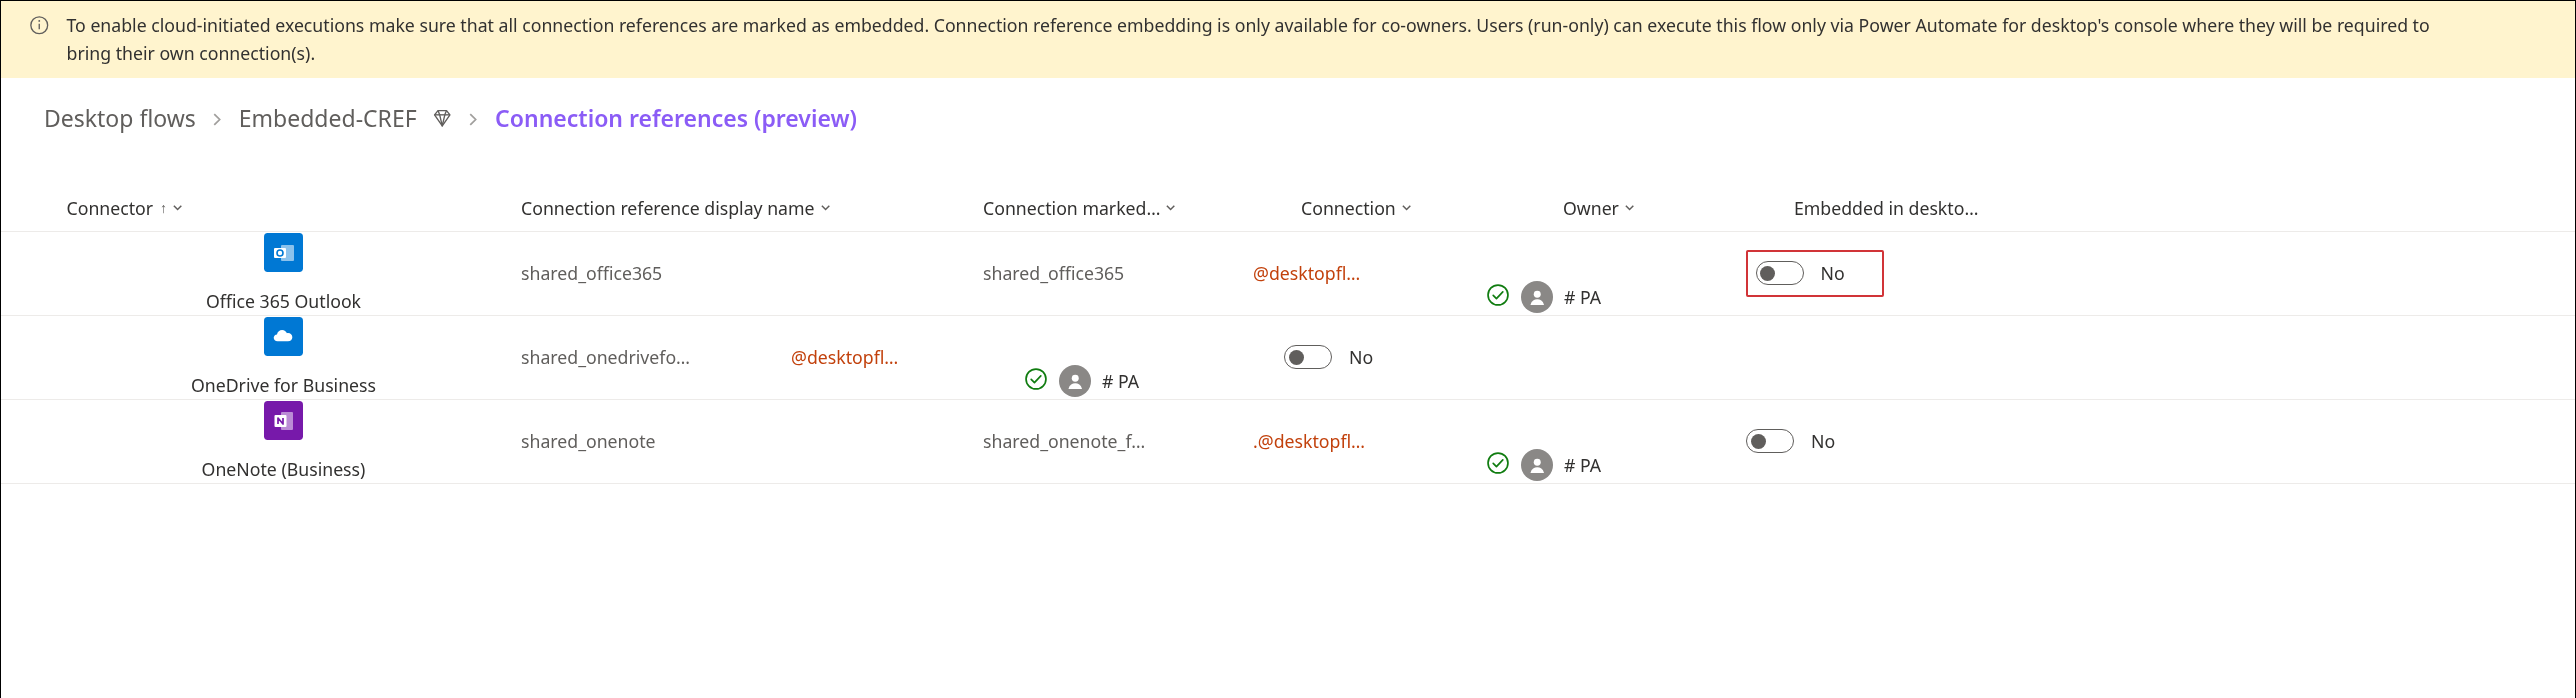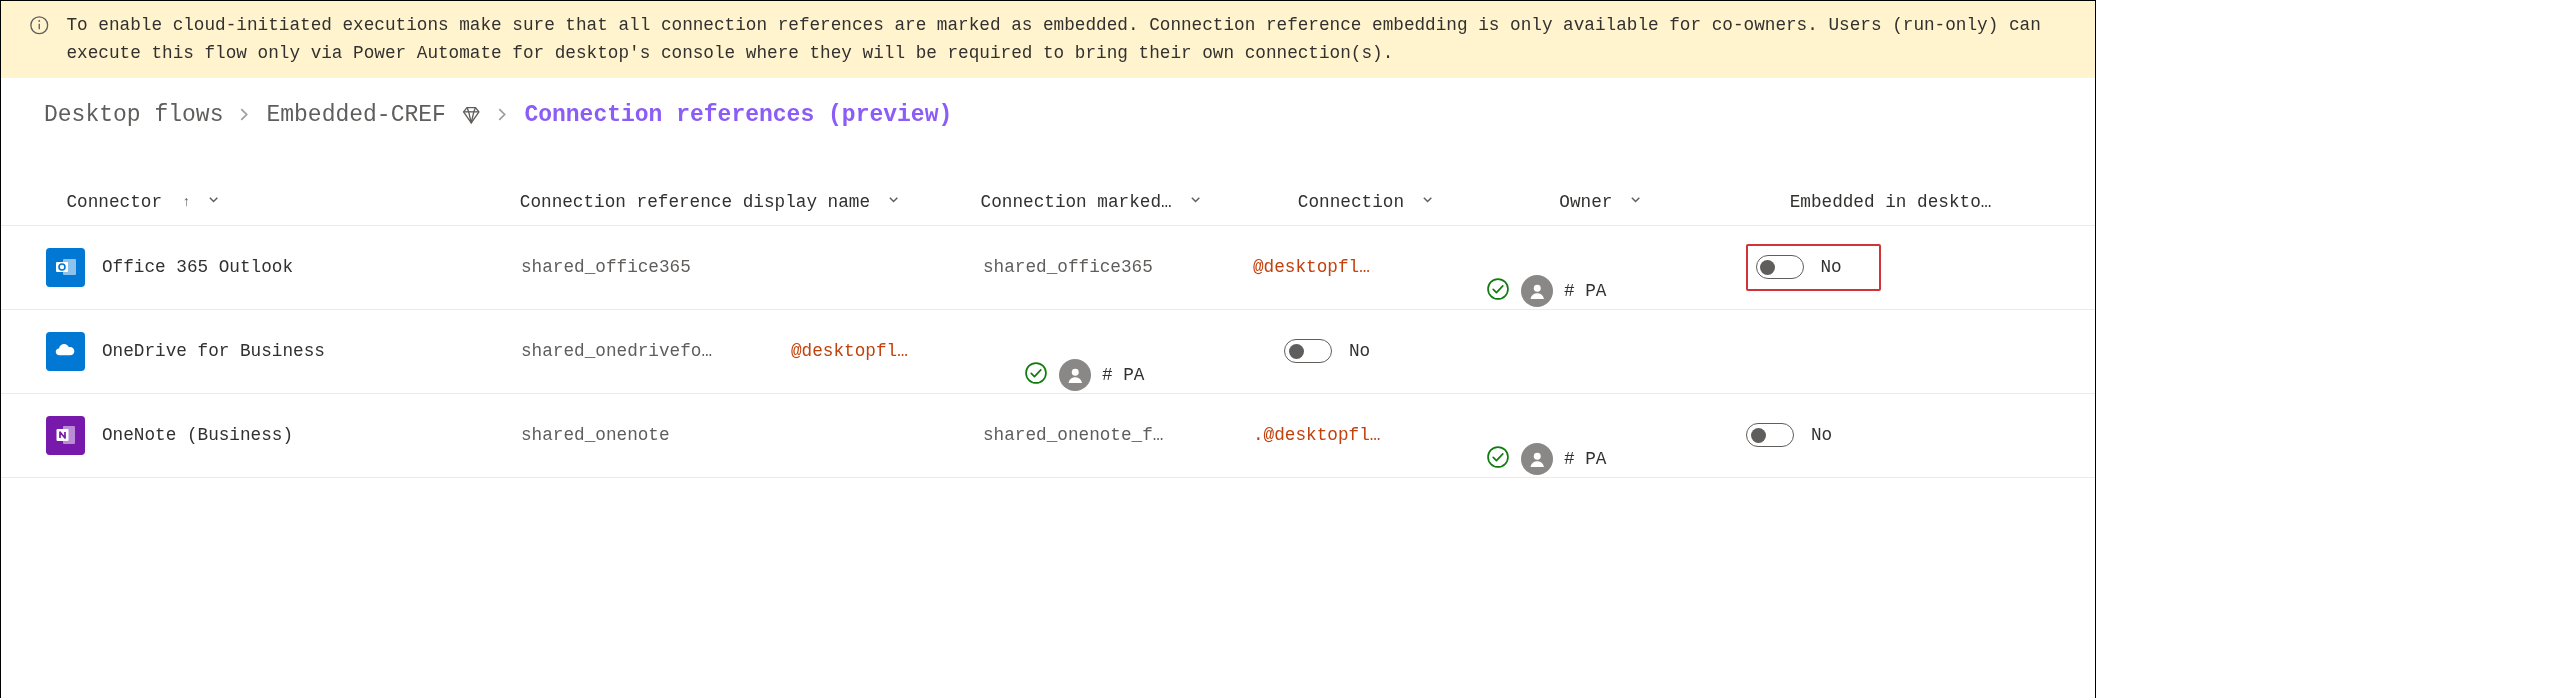--- a/index.html
+++ b/index.html
@@ -1,46 +1,46 @@
 <!DOCTYPE html>
 <html><head>
 <meta charset="utf-8">
 <style>
   * { box-sizing: border-box; margin: 0; padding: 0; }
   html, body { font-family: "Segoe UI", system-ui, -apple-system, sans-serif; font-size: 13px; color: #323130; background: #fff; }
-  .page { width: 2096px; height: 699px; border: 0.9px solid #000; overflow: hidden; position: relative; font-family: Liberation Mono, monospace; }
+  .page { width: 2576px; height: 699px; border: 0.9px solid #000; overflow: hidden; position: relative; }
 
   
   .banner { background: #fff4ce; display: flex; align-items: flex-start; padding: 11.2px 28px 11.2px 28px; font-size: 17.7px; line-height: 1.55; color: #323130; }
   .banner .icon { flex: 0 0 auto; margin-right: 17px; margin-top: 2.8px; }
   .banner .msg { max-width: 2376px; }
 
   
   .breadcrumb { display: flex; align-items: center; gap: 15px; padding: 24px 43px 5.6px 43px; font-size: 23px; color: #605e5c; }
   .breadcrumb .crumb { color: #605e5c; cursor: pointer; }
   .breadcrumb .sep { color: #a19f9d; font-size: 20.5px; }
   .breadcrumb .current { color: #8b5cf6; font-weight: 600; }
   .breadcrumb .diamond { color: #605e5c; display: inline-flex; }
 
   
   .table-wrap { margin-top: 45px; }
   .thead { display: flex; align-items: center; padding: 0 45px; height: 47px; border-bottom: 0.9px solid #edebe9; font-size: 17.7px; color: #323130; }
-  .col { display: flex; align-items: center; gap: 18px; text-align: center; }
+  .col { display: flex; align-items: center; gap: 5px; text-align: center; }
   .col .chev { color: #605e5c; font-size: 13px; }
   .col .sort { color: #605e5c; font-size: 14px; margin-left: 1.9px; }
   .col-connector { width: 475px; padding-left: 20.5px; }
   .col-dispname  { width: 462px; }
   .col-refname   { width: 270px; }
   .col-conn      { width: 214px; margin-left: 48px; }
   .col-owner     { width: 279px; justify-content: flex-start; padding-left: 48px; }
   .col-embed     { width: 261px; }
 
   .row { display: flex; align-items: center; padding: 0 45px; height: 84px; border-bottom: 0.9px solid #edebe9; font-size: 17.7px; }
   .cell { display: flex; align-items: center; }
-  .cell-connector { width: 475px; gap: 17px; }
+  .cell-connector { width: 475px; gap: 17px; flex-direction: column; }
   .cell-dispname  { width: 462px; color: #605e5c; font-size: 17.7px; }
   .cell-refname   { width: 270px; color: #605e5c; font-size: 17.7px; }
   .cell-conn      { width: 214px; color: #c2410c; font-size: 17.7px; }
   .cell-owner     { width: 279px; gap: 11.2px; padding-left: 18.6px; margin-top: 48px; }
   .cell-embed     { width: 261px; gap: 17px; }
 
   .app-icon { width: 39px; height: 39px; border-radius: 3.7px; display: flex; align-items: center; justify-content: center; color: #fff; flex: 0 0 auto; }
   .app-icon.outlook  { background: #0078d4; }
   .app-icon.onedrive { background: #0078d4; }
   .app-icon.onenote  { background: #7719aa; }

